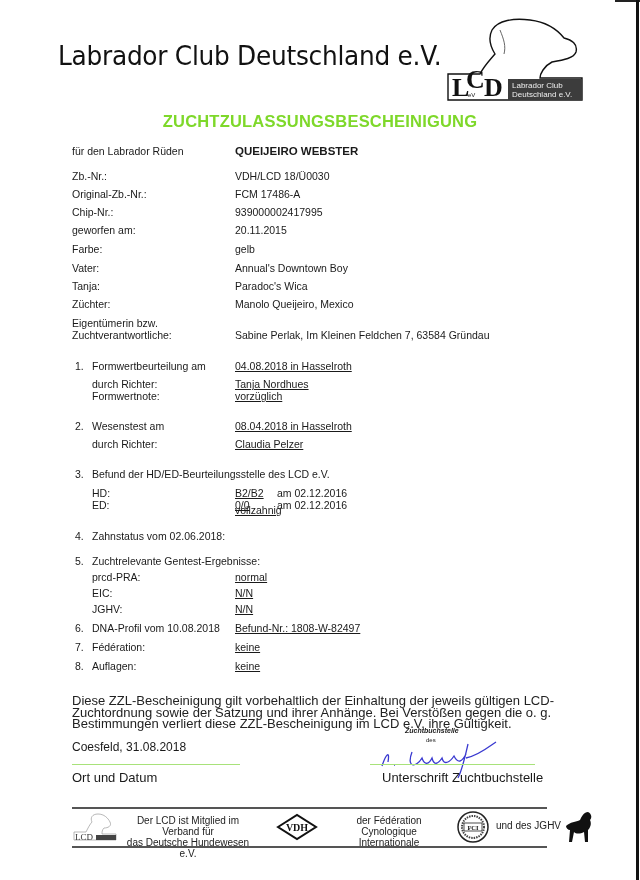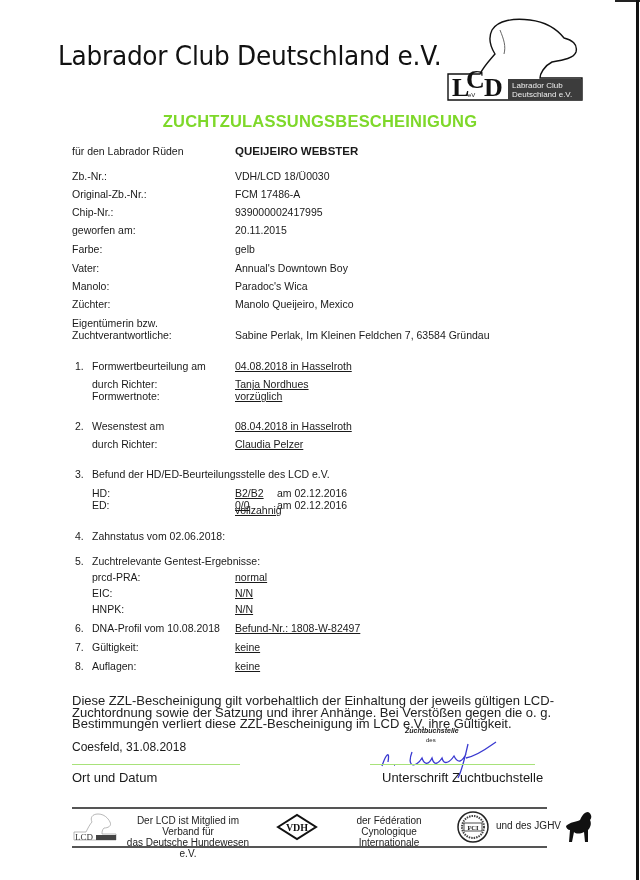--- a/index.html
+++ b/index.html
@@ -73,21 +73,21 @@
 </div>
 <div class="row" style="top:243px">
   <span class="lbl">Farbe:</span>
   <span class="val">gelb</span>
 </div>
 <div class="row" style="top:262px">
   <span class="lbl">Vater:</span>
   <span class="val">Annual's Downtown Boy</span>
 </div>
 <div class="row" style="top:280px">
-  <span class="lbl">Manolo:</span>
+  <span class="lbl">Tanja:</span>
   <span class="val">Paradoc's Wica</span>
 </div>
 <div class="row" style="top:298px">
   <span class="lbl">Züchter:</span>
   <span class="val">Manolo Queijeiro, Mexico</span>
 </div>
 <div class="row" style="top:317px">
   <span class="lbl">Eigentümerin bzw.</span>
 </div>
 <div class="row" style="top:329px">
@@ -121,28 +121,28 @@
 <div class="num" style="top:530px">4.</div>
 <div class="item" style="top:530px">Zahnstatus vom 02.06.2018:</div>
 <div class="ival" style="top:504px">vollzahnig</div>
 
 <div class="num" style="top:555px">5.</div>
 <div class="item" style="top:555px">Zuchtrelevante Gentest-Ergebnisse:</div>
 <div class="item" style="top:571px">prcd-PRA:</div>
 <div class="ival" style="top:571px">normal</div>
 <div class="item" style="top:587px">EIC:</div>
 <div class="ival" style="top:587px">N/N</div>
-<div class="item" style="top:603px">HNPK:</div>
+<div class="item" style="top:603px">JGHV:</div>
 <div class="ival" style="top:603px">N/N</div>
 
 <div class="num" style="top:622px">6.</div>
 <div class="item" style="top:622px">DNA-Profil vom 10.08.2018</div>
 <div class="ival" style="top:622px">Befund-Nr.: 1808-W-82497</div>
 <div class="num" style="top:641px">7.</div>
-<div class="item" style="top:641px">Gültigkeit:</div>
+<div class="item" style="top:641px">Fédération:</div>
 <div class="ival" style="top:641px">keine</div>
 <div class="num" style="top:660px">8.</div>
 <div class="item" style="top:660px">Auflagen:</div>
 <div class="ival" style="top:660px">keine</div>
 
 <div class="disclaimer">Diese ZZL-Bescheinigung gilt vorbehaltlich der Einhaltung der jeweils gültigen LCD-Zuchtordnung sowie der Satzung und ihrer Anhänge. Bei Verstößen gegen die o. g. Bestimmungen verliert diese ZZL-Bescheinigung im LCD e.V. ihre Gültigkeit.</div>
 
 <div class="place-date">Coesfeld, 31.08.2018</div>
 <div class="sigline" style="left:72px; top:764px; width:168px;"></div>
 <div class="sig-lbl" style="left:72px;">Ort und Datum</div>

